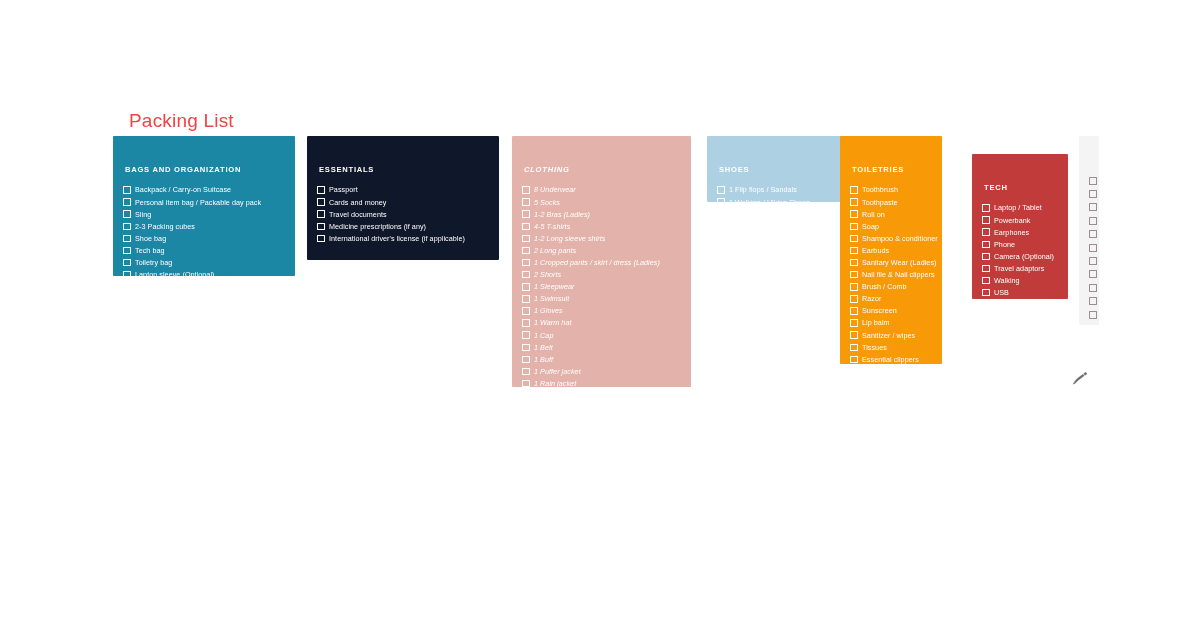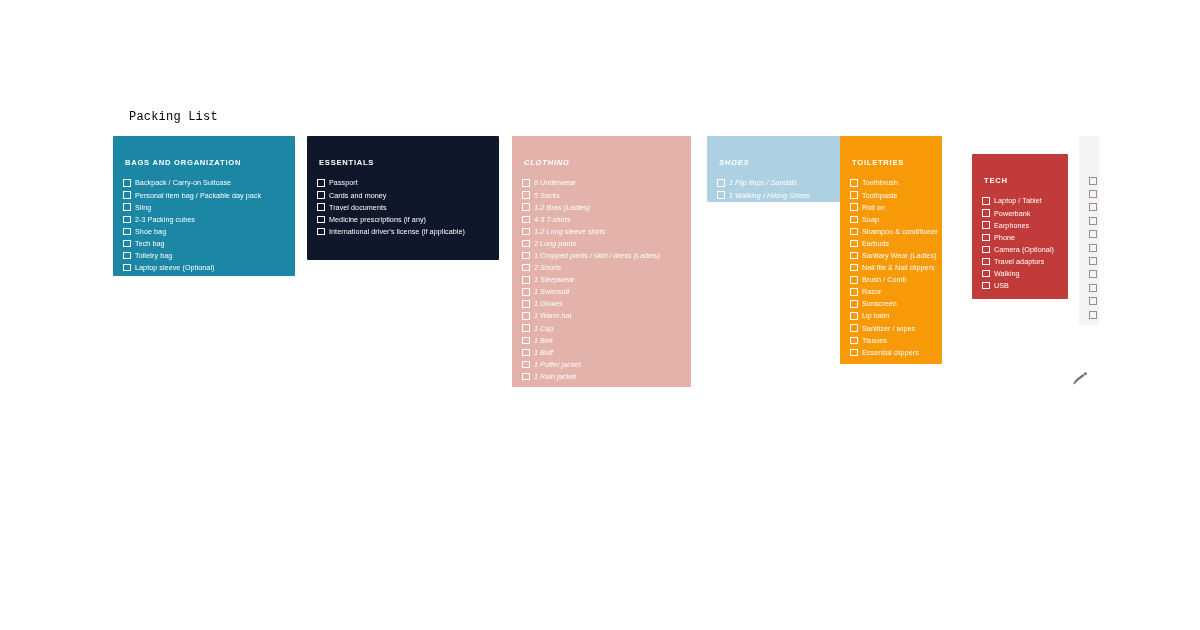--- a/index.html
+++ b/index.html
@@ -18,30 +18,30 @@
     position: absolute;
     left: 0;
     top: 0;
     width: 1200px;
     height: 630px;
   }
   .page-title {
     position: absolute;
     left: 129px;
     top: 110px;
-    font-family: Liberation Mono, monospace;
-    font-size: 12px;
-    color: #000000;
+    font-family: Liberation Sans, sans-serif;
+    font-size: 19px;
+    color: #ef4444;
     letter-spacing: 0.2px;
     white-space: nowrap;
   }
   .column {
     position: absolute;
     box-sizing: border-box;
-    padding: 19px 9px 10px 10px;
+    padding: 26px 9px 10px 10px;
     border-radius: 1px;
   }
   .col-header {
     font-size: 7.6px;
     font-weight: bold;
     letter-spacing: 0.75px;
     color: #ffffff;
     margin: 3px 0 10px 2px;
     white-space: nowrap;
   }
@@ -232,21 +232,21 @@
           <span class="checkbox"></span>
           <span class="item-label">1 Puffer jacket</span>
         </div>
         <div class="item">
           <span class="checkbox"></span>
           <span class="item-label">1 Rain jacket</span>
         </div>
       </div>
   </div>
 
-  <div class="column" id="col-3" style="left: 707px; top: 136px; width: 145px; height: 66px; background: rgb(174, 208, 227); font-style: italic;">
+  <div class="column" id="col-3" style="left: 707px; top: 136px; width: 145px; height: 66px; background: rgb(174, 208, 227);">
     <div class="col-header">SHOES</div>
     <div class="items">
         <div class="item">
           <span class="checkbox"></span>
           <span class="item-label">1 Flip flops / Sandals</span>
         </div>
         <div class="item">
           <span class="checkbox"></span>
           <span class="item-label">1 Walking / Hiking Shoes</span>
         </div>

